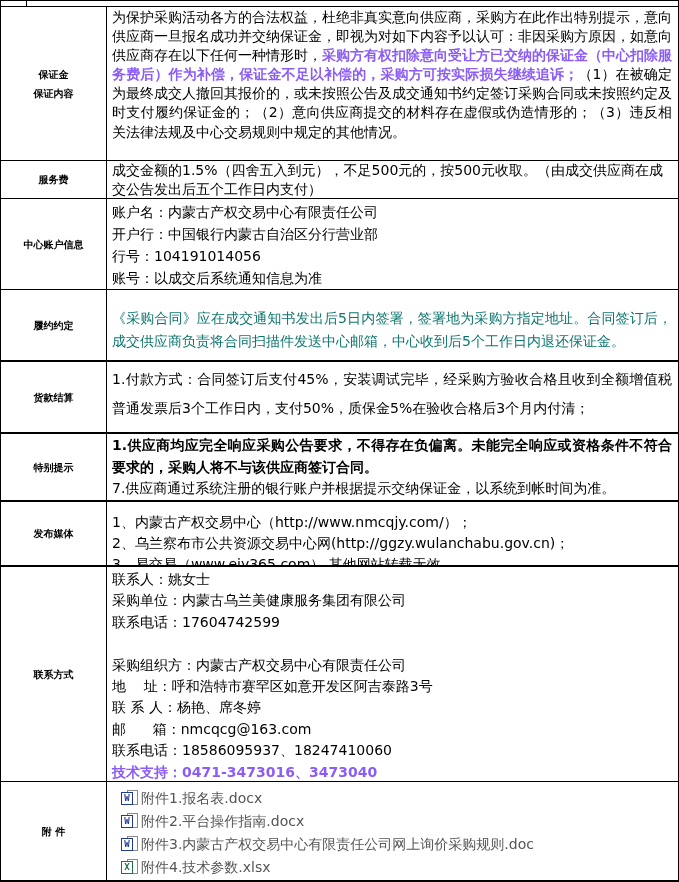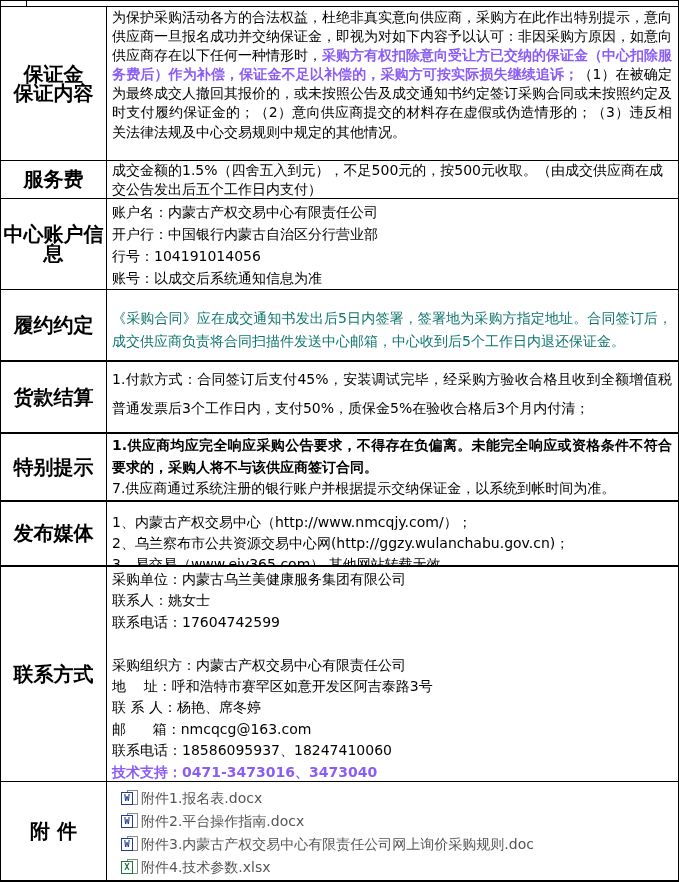--- a/index.html
+++ b/index.html
@@ -7,21 +7,21 @@
   #doc{width:679px;height:882px;box-sizing:border-box;background:#fff;
        border-left:1px solid #000;border-right:1px solid #000;
        border-top:1px solid #000;border-bottom:2px solid #000;}
   .sliver{height:6px;box-sizing:border-box;border-bottom:1px solid #000;position:relative;}
   .sliver .tick{position:absolute;left:25px;top:0;width:1px;height:5px;background:#000;}
   .row{display:flex;box-sizing:border-box;overflow:hidden;}
   .bt1{border-top:1px solid #000;}
   .bt2{border-top:2px solid #000;}
   .hcell{width:106px;box-sizing:border-box;border-right:1px solid #000;flex:none;
          display:flex;flex-direction:column;justify-content:center;align-items:center;
-         font-weight:bold;font-size:20px;line-height:19px;text-align:center;}
+         font-weight:bold;font-size:10px;line-height:19px;text-align:center;}
   .ccell{flex:1;box-sizing:border-box;font-size:14px;padding:0 6px 0 5px;overflow:hidden;}
   .just{text-align:justify;}
   .red{color:#8b5cf6;font-weight:bold;}
   .bold{font-weight:bold;}
   .gray{color:#0f766e;margin-top:16px;}
   .pre{white-space:pre-wrap;}
   
   .r-deposit .ccell{line-height:19.1px;padding-top:1px;}
   .r-fee .ccell{line-height:18.5px;padding-top:0;}
   .r-account .ccell{padding-top:2px;}
@@ -116,22 +116,22 @@
       <div class="cline">2、乌兰察布市公共资源交易中心网(http://ggzy.wulanchabu.gov.cn)；</div>
       <div class="cline">3、易交易（www.ejy365.com）,其他网站转载无效。</div>
     </div>
   </div>
 
   <div class="row r-contact bt2" style="height:216px">
     <div class="hcell">
       <div>联系方式</div>
     </div>
     <div class="ccell">
+      <div class="cline pre">联系人：姚女士</div>
       <div class="cline pre">采购单位：内蒙古乌兰美健康服务集团有限公司</div>
-      <div class="cline pre">联系人：姚女士</div>
       <div class="cline pre">联系电话：17604742599</div>
       <div class="cline pre"></div>
       <div class="cline pre">采购组织方：内蒙古产权交易中心有限责任公司</div>
       <div class="cline pre">地    址：呼和浩特市赛罕区如意开发区阿吉泰路3号</div>
       <div class="cline pre">联 系 人：杨艳、席冬婷</div>
       <div class="cline pre">邮      箱：nmcqcg@163.com</div>
       <div class="cline pre">联系电话：18586095937、18247410060</div>
       <div class="cline pre red">技术支持：0471-3473016、3473040</div>
     </div>
   </div>

